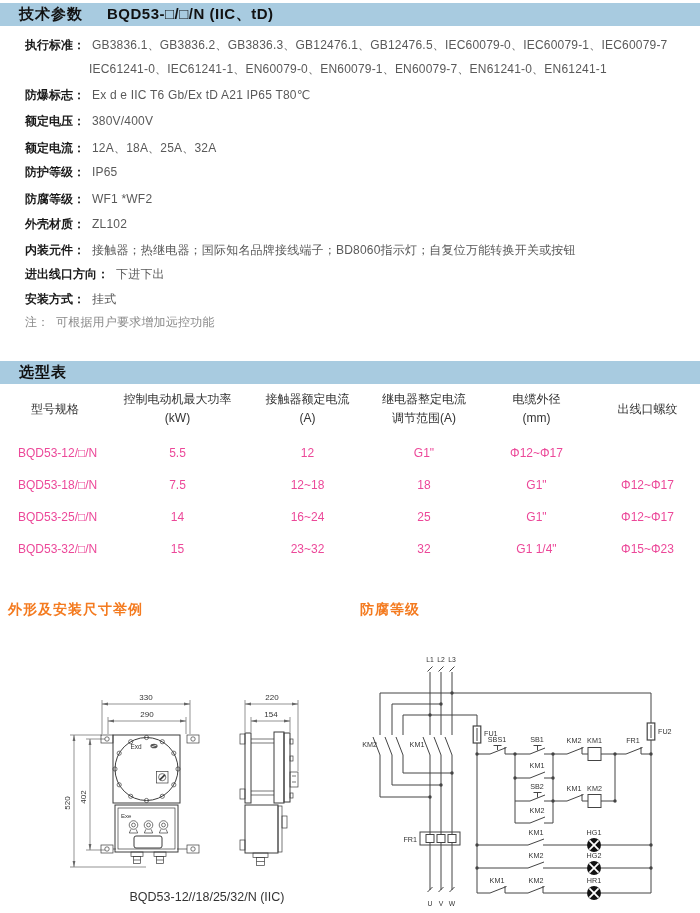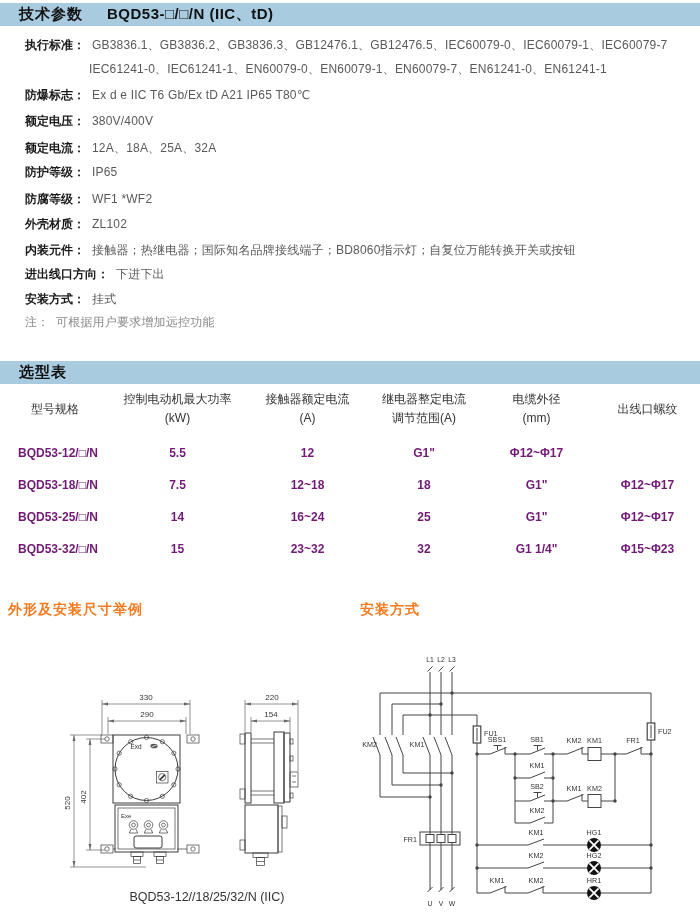--- a/index.html
+++ b/index.html
@@ -25,21 +25,21 @@
   .param-row .lbl{font-weight:bold;color:var(--label);margin-right:7px;}
   .param-row .val{color:var(--value);letter-spacing:0.2px;}
   .param-row.muted .lbl{font-weight:normal;color:#8a8a8a;}
   .param-row.muted .val{color:#8a8a8a;}
   .param-cont{left:89px;font-size:12px;color:var(--value);white-space:nowrap;letter-spacing:0.2px;}
   
   .trow{display:grid;grid-template-columns:110px 135px 125px 108px 117px 105px;width:700px;}
   .thead{top:388px;}
   .thead .th{display:flex;flex-direction:column;justify-content:center;align-items:center;
              height:42px;font-size:12px;color:#333;line-height:19px;}
-  .tdata .td{height:32px;line-height:32px;text-align:center;font-size:12px;color:#701a75;font-weight:bold;}
+  .tdata .td{height:32px;line-height:32px;text-align:center;font-size:12px;color:#ec4899;}
   .tdata .td.model{text-align:left;padding-left:18px;}
   
   .orange-h{font-size:14px;font-weight:bold;color:var(--accent);letter-spacing:1px;}
   
   svg text{font-family:"Liberation Sans","DejaVu Sans",sans-serif;fill:#333;}
   .ol{stroke:#3c3c3c;stroke-width:1;fill:none;}
   .ol2{stroke:#3c3c3c;stroke-width:0.7;fill:none;}
   .dl{stroke:#666;stroke-width:0.7;fill:none;}
   .w{stroke:var(--line);stroke-width:1;fill:none;}
   .dot{fill:var(--line);stroke:none;}
@@ -142,21 +142,21 @@
 <div class="abs trow tdata" style="top:533px">
   <div class="td model">BQD53-32/□/N</div>
   <div class="td">15</div>
   <div class="td">23~32</div>
   <div class="td">32</div>
   <div class="td">G1 1/4"</div>
   <div class="td">Φ15~Φ23</div>
 </div>
 
 <div class="abs orange-h" style="left:8px;top:601px">外形及安装尺寸举例</div>
-<div class="abs orange-h" style="left:360px;top:601px">安装方式</div>
+<div class="abs orange-h" style="left:360px;top:601px">防腐等级</div>
 
 <svg class="abs" style="left:60px;top:660px" width="260" height="253" viewBox="0 0 260 253">
 
   <g>
     <line class="dl" x1="42" y1="44" x2="130" y2="44"></line>
     <polygon class="arr" points="42,44 48,42.6 48,45.4"></polygon>
       <polygon class="arr" points="130,44 124,42.6 124,45.4"></polygon>
     <line class="dl" x1="42" y1="40" x2="42" y2="74"></line>
       <line class="dl" x1="130" y1="40" x2="130" y2="74"></line>
     <text x="86" y="40" font-size="8" text-anchor="middle">330</text>

